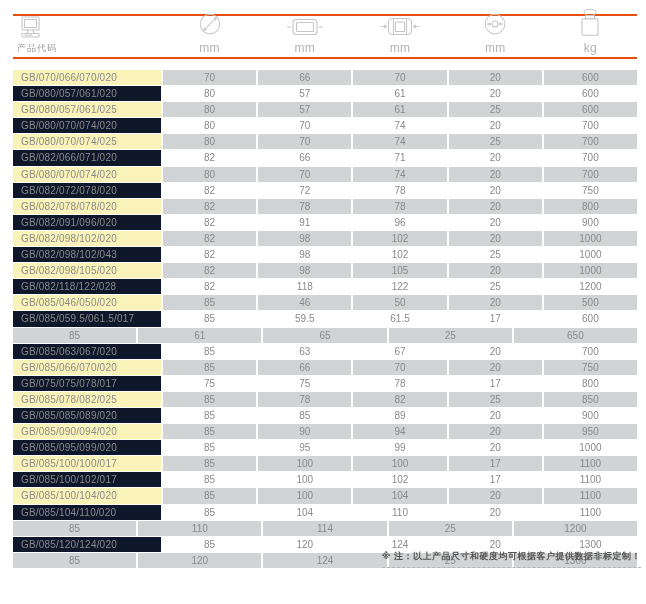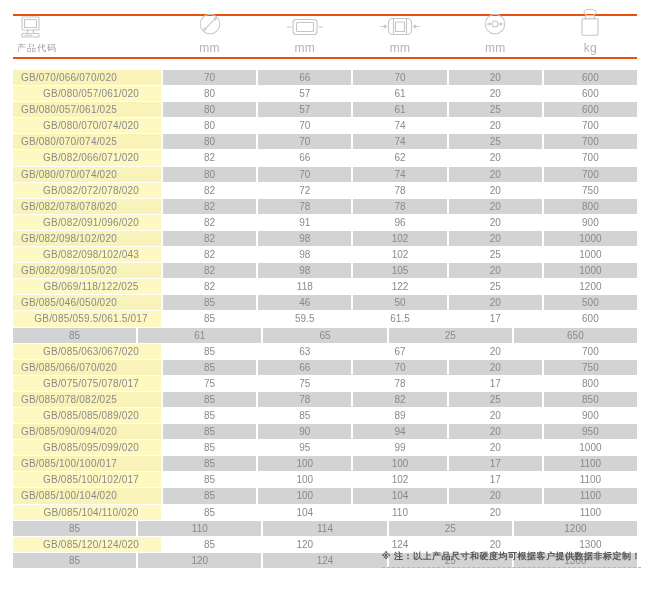--- a/index.html
+++ b/index.html
@@ -21,21 +21,21 @@
   .h-code-label{font-size:9px;color:#9a9a9a;margin-top:2px;letter-spacing:1px;}
   svg{stroke:#c6c6c6;fill:none;stroke-width:1.1;stroke-linecap:round;stroke-linejoin:round;}
 
   .tbody{position:absolute;left:0;top:70px;width:624px;display:flex;flex-direction:column;gap:1px;}
   .row{display:flex;gap:2px;height:15.1px;}
   .cell{box-sizing:border-box;font-size:10px;line-height:15px;color:#8a8a8a;overflow:hidden;white-space:nowrap;}
   .cell.code{flex:0 0 148px;padding-left:8px;text-align:left;letter-spacing:.2px;}
   .cell.val{flex:1;text-align:center;}
   .row.shaded .cell.code{background:#faf3b9;}
   .row.shaded .cell.val{background:#d2d3d4;}
-  .row.plain .cell.code{background:#fef9c3;text-align:center;}
+  .row.plain .cell.code{background:#0f172a;}
   .row.plain .cell.val{background:#ffffff;}
 
   .footnote{
     position:absolute;right:-4px;top:550px;
     font-size:9px;font-weight:bold;color:#555555;letter-spacing:.5px;
     padding-bottom:4px;border-bottom:1px dashed #b5b5b5;
     white-space:nowrap;
   }
 </style>
 </head>
@@ -161,21 +161,21 @@
         <div class="cell val">80</div>
         <div class="cell val">70</div>
         <div class="cell val">74</div>
         <div class="cell val">25</div>
         <div class="cell val">700</div>
       </div>
       <div class="row plain">
         <div class="cell code">GB/082/066/071/020</div>
         <div class="cell val">82</div>
         <div class="cell val">66</div>
-        <div class="cell val">62</div>
+        <div class="cell val">71</div>
         <div class="cell val">20</div>
         <div class="cell val">700</div>
       </div>
       <div class="row shaded">
         <div class="cell code">GB/080/070/074/020</div>
         <div class="cell val">80</div>
         <div class="cell val">70</div>
         <div class="cell val">74</div>
         <div class="cell val">20</div>
         <div class="cell val">700</div>
@@ -222,21 +222,21 @@
       </div>
       <div class="row shaded">
         <div class="cell code">GB/082/098/105/020</div>
         <div class="cell val">82</div>
         <div class="cell val">98</div>
         <div class="cell val">105</div>
         <div class="cell val">20</div>
         <div class="cell val">1000</div>
       </div>
       <div class="row plain">
-        <div class="cell code">GB/069/118/122/025</div>
+        <div class="cell code">GB/082/118/122/028</div>
         <div class="cell val">82</div>
         <div class="cell val">118</div>
         <div class="cell val">122</div>
         <div class="cell val">25</div>
         <div class="cell val">1200</div>
       </div>
       <div class="row shaded">
         <div class="cell code">GB/085/046/050/020</div>
         <div class="cell val">85</div>
         <div class="cell val">46</div>

